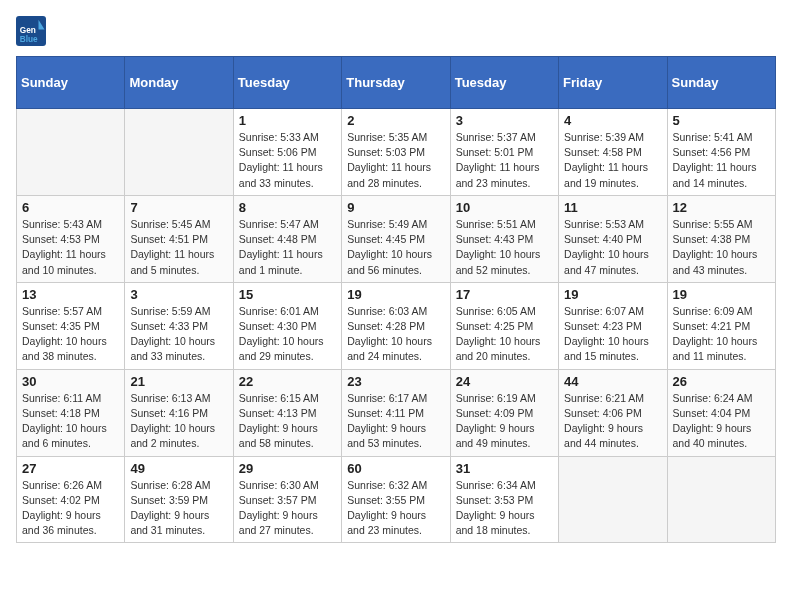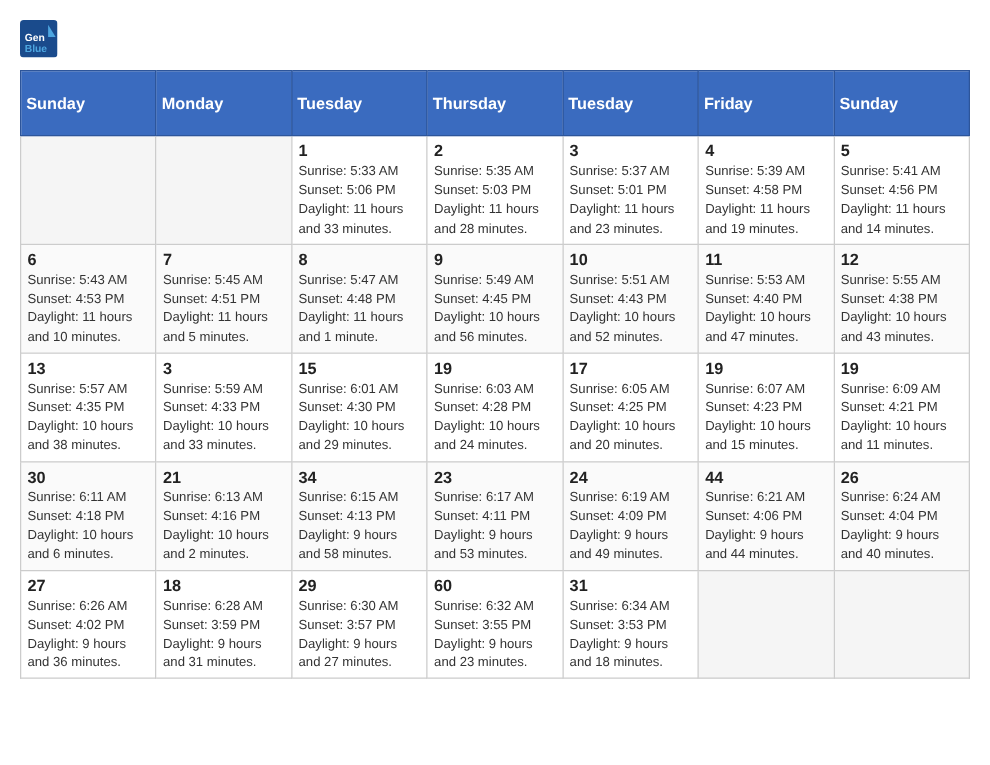--- a/index.html
+++ b/index.html
@@ -200,21 +200,21 @@
       <tr>
         <td>
           <span class="day-num">30</span>
           <div class="day-info">Sunrise: 6:11 AM<br>Sunset: 4:18 PM<br>Daylight: 10 hours<br>and 6 minutes.</div>
         </td>
         <td>
           <span class="day-num">21</span>
           <div class="day-info">Sunrise: 6:13 AM<br>Sunset: 4:16 PM<br>Daylight: 10 hours<br>and 2 minutes.</div>
         </td>
         <td>
-          <span class="day-num">34</span>
+          <span class="day-num">22</span>
           <div class="day-info">Sunrise: 6:15 AM<br>Sunset: 4:13 PM<br>Daylight: 9 hours<br>and 58 minutes.</div>
         </td>
         <td>
           <span class="day-num">23</span>
           <div class="day-info">Sunrise: 6:17 AM<br>Sunset: 4:11 PM<br>Daylight: 9 hours<br>and 53 minutes.</div>
         </td>
         <td>
           <span class="day-num">24</span>
           <div class="day-info">Sunrise: 6:19 AM<br>Sunset: 4:09 PM<br>Daylight: 9 hours<br>and 49 minutes.</div>
         </td>
@@ -226,21 +226,21 @@
           <span class="day-num">26</span>
           <div class="day-info">Sunrise: 6:24 AM<br>Sunset: 4:04 PM<br>Daylight: 9 hours<br>and 40 minutes.</div>
         </td>
       </tr>
       <tr>
         <td>
           <span class="day-num">27</span>
           <div class="day-info">Sunrise: 6:26 AM<br>Sunset: 4:02 PM<br>Daylight: 9 hours<br>and 36 minutes.</div>
         </td>
         <td>
-          <span class="day-num">18</span>
+          <span class="day-num">49</span>
           <div class="day-info">Sunrise: 6:28 AM<br>Sunset: 3:59 PM<br>Daylight: 9 hours<br>and 31 minutes.</div>
         </td>
         <td>
           <span class="day-num">29</span>
           <div class="day-info">Sunrise: 6:30 AM<br>Sunset: 3:57 PM<br>Daylight: 9 hours<br>and 27 minutes.</div>
         </td>
         <td>
           <span class="day-num">60</span>
           <div class="day-info">Sunrise: 6:32 AM<br>Sunset: 3:55 PM<br>Daylight: 9 hours<br>and 23 minutes.</div>
         </td>

